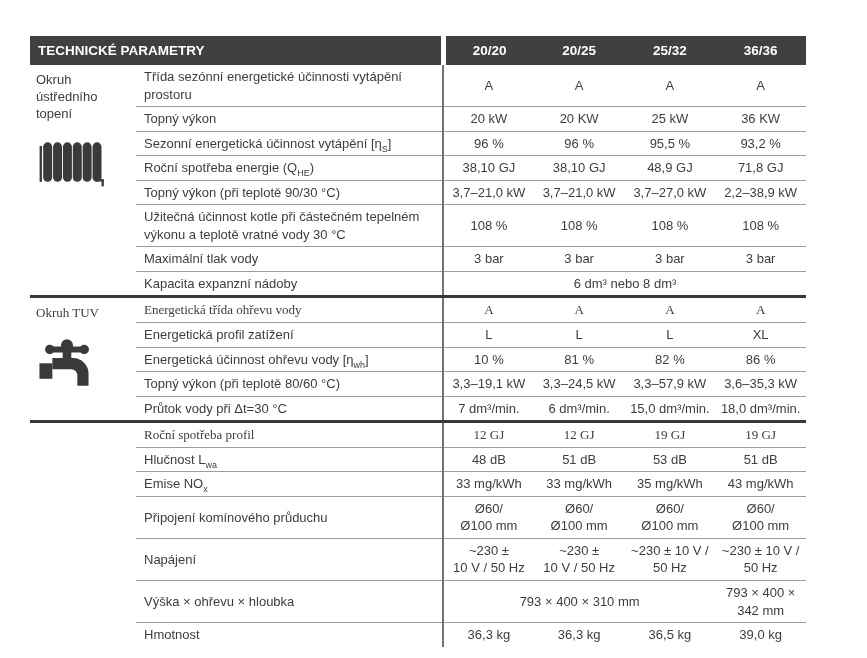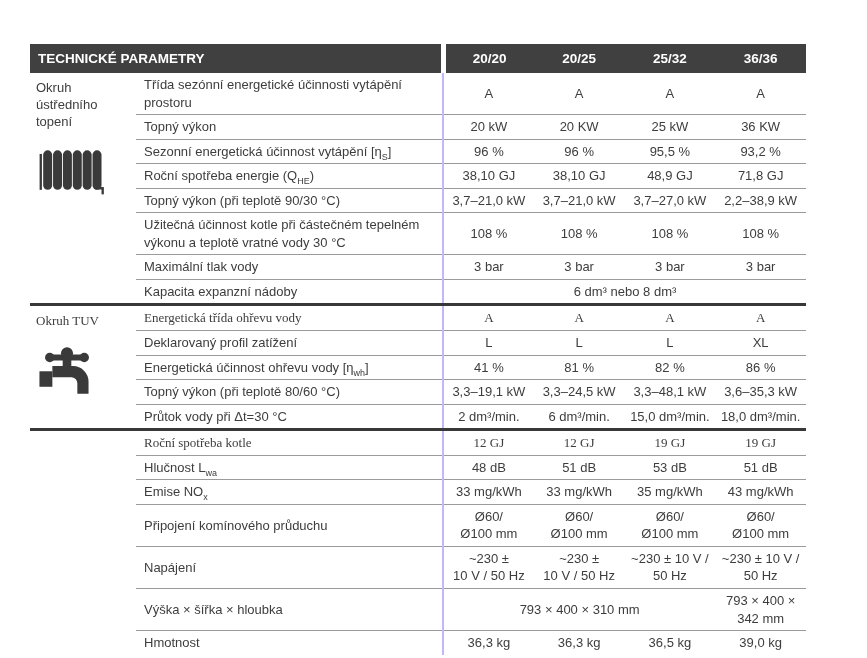--- a/index.html
+++ b/index.html
@@ -4,21 +4,21 @@
 <style>
   html,body{margin:0;padding:0;background:#fff;}
   body{
     width:867px;height:658px;
     font-family:"Liberation Sans", sans-serif;
     color:#3d3d3d;
     -webkit-font-smoothing:antialiased;
   }
   .canvas{position:relative;width:867px;height:658px;overflow:hidden;background:#fff;}
   table.specs{
-    position:absolute;left:30px;top:44px;
+    position:absolute;left:30px;top:36px;
     width:776px;
     border-collapse:collapse;
     table-layout:fixed;
     font-size:13px;
   }
   col.c-sec{width:106px;}
   col.c-lbl{width:307px;}
   col.c-val{width:90.75px;}
 
   thead th{
@@ -30,21 +30,21 @@
   th.h-col{}
 
   td{vertical-align:middle;}
   td.sec{vertical-align:top;padding:6px 4px 12px 6px;line-height:1.3;}
   .sec-name{padding-top:1px;}
   .sec-icon{margin-top:16px;}
   .sec-icon svg{display:block;}
 
   td.lbl{
     padding:3px 8px;line-height:1.35;
-    border-right:2px solid #c4b5fd;
+    border-right:2px solid #737373;
     vertical-align:middle;
   }
   td.val{text-align:center;padding:3px 2px;line-height:1.35;}
 
   tbody tr + tr td{border-top:1px solid #9b9b9b;}
   tbody.tsep tr:first-child td{border-top:3px solid #383838;font-family:Liberation Serif, serif;}
 
   sub{font-size:9px;line-height:0;}
 </style>
 </head>
@@ -159,55 +159,55 @@
             </svg>
           </div>
         </td>
         <td class="lbl">Energetická třída ohřevu vody</td>
         <td class="val">A</td>
         <td class="val">A</td>
         <td class="val">A</td>
         <td class="val">A</td>
       </tr>
       <tr>
-        <td class="lbl">Deklarovaný profil zatížení</td>
+        <td class="lbl">Energetická profil zatížení</td>
         <td class="val">L</td>
         <td class="val">L</td>
         <td class="val">L</td>
         <td class="val">XL</td>
       </tr>
       <tr>
         <td class="lbl">Energetická účinnost ohřevu vody [η<sub>wh</sub>]</td>
-        <td class="val">41 %</td>
+        <td class="val">10 %</td>
         <td class="val">81 %</td>
         <td class="val">82 %</td>
         <td class="val">86 %</td>
       </tr>
       <tr>
         <td class="lbl">Topný výkon (při teplotě 80/60 °C)</td>
         <td class="val">3,3–19,1 kW</td>
         <td class="val">3,3–24,5 kW</td>
-        <td class="val">3,3–48,1 kW</td>
+        <td class="val">3,3–57,9 kW</td>
         <td class="val">3,6–35,3 kW</td>
       </tr>
       <tr>
         <td class="lbl">Průtok vody při Δt=30 °C</td>
-        <td class="val">2 dm³/min.</td>
+        <td class="val">7 dm³/min.</td>
         <td class="val">6 dm³/min.</td>
         <td class="val">15,0 dm³/min.</td>
         <td class="val">18,0 dm³/min.</td>
       </tr>
     </tbody>
 
     <tbody class="tsep">
       <tr>
         <td class="sec" rowspan="7">
           <div class="sec-name"></div>
         </td>
-        <td class="lbl">Roční spotřeba kotle</td>
+        <td class="lbl">Roční spotřeba profil</td>
         <td class="val">12 GJ</td>
         <td class="val">12 GJ</td>
         <td class="val">19 GJ</td>
         <td class="val">19 GJ</td>
       </tr>
       <tr>
         <td class="lbl">Hlučnost L<sub>wa</sub></td>
         <td class="val">48 dB</td>
         <td class="val">51 dB</td>
         <td class="val">53 dB</td>
@@ -228,21 +228,21 @@
         <td class="val">Ø60/<br>Ø100 mm</td>
       </tr>
       <tr>
         <td class="lbl">Napájení</td>
         <td class="val">~230 ±<br>10 V / 50 Hz</td>
         <td class="val">~230 ±<br>10 V / 50 Hz</td>
         <td class="val">~230 ± 10 V /<br>50 Hz</td>
         <td class="val">~230 ± 10 V /<br>50 Hz</td>
       </tr>
       <tr>
-        <td class="lbl">Výška × šířka × hloubka</td>
+        <td class="lbl">Výška × ohřevu × hloubka</td>
         <td class="val" colspan="3">793 × 400 × 310 mm</td>
         <td class="val">793 × 400 ×<br>342 mm</td>
       </tr>
       <tr>
         <td class="lbl">Hmotnost</td>
         <td class="val">36,3 kg</td>
         <td class="val">36,3 kg</td>
         <td class="val">36,5 kg</td>
         <td class="val">39,0 kg</td>
       </tr>

